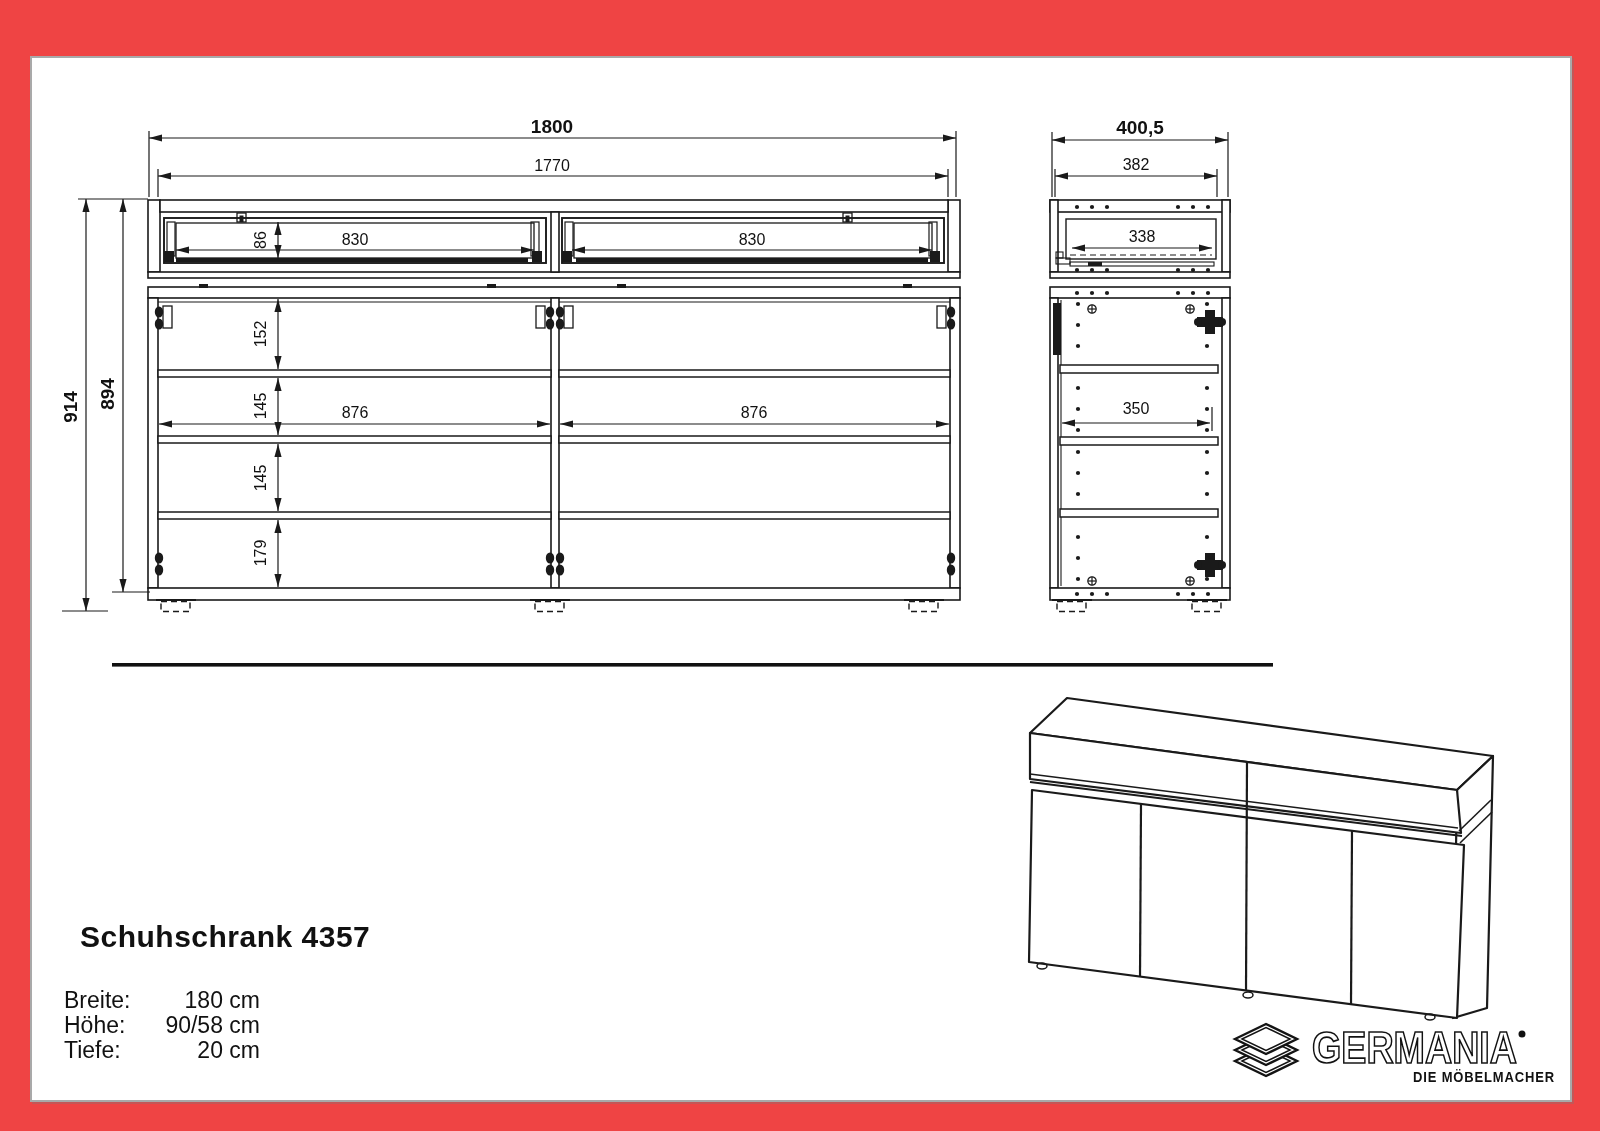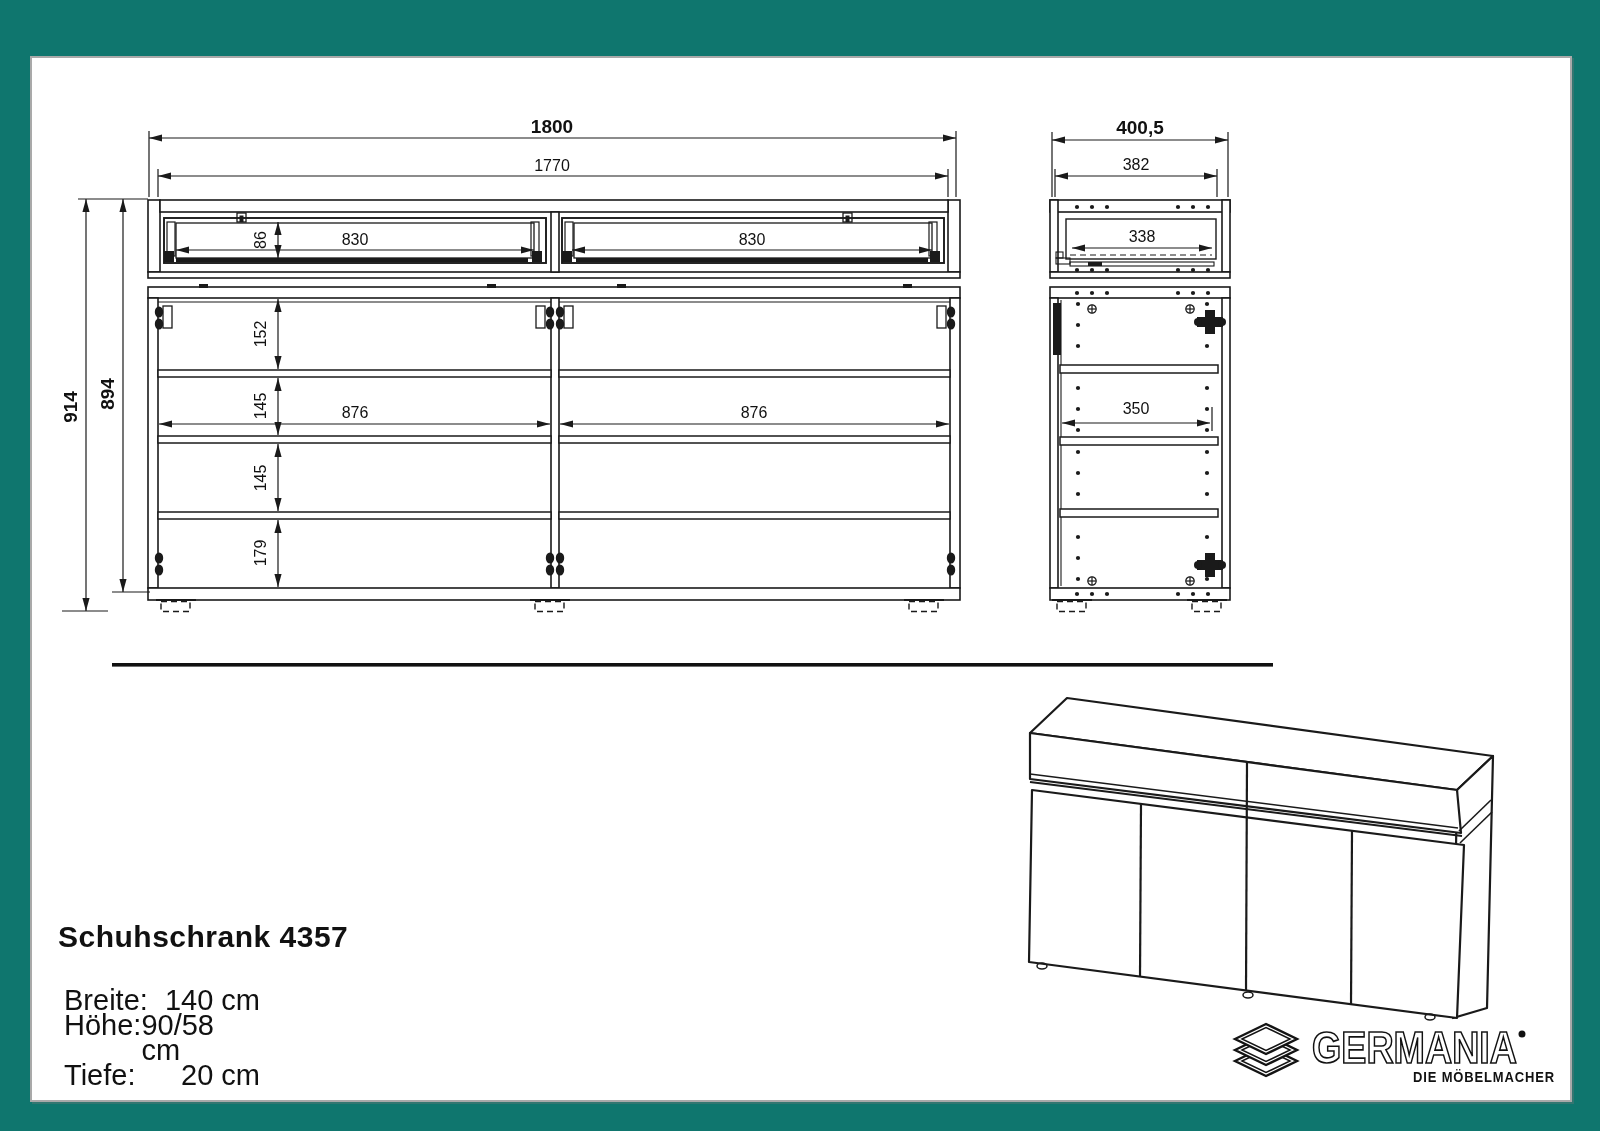--- a/index.html
+++ b/index.html
@@ -1,22 +1,22 @@
 <!DOCTYPE html>
 <html><head>
 <meta charset="utf-8">
 <style>
   html,body{margin:0;padding:0;background:#fff;}
-  .sheet{position:relative;width:1600px;height:1131px;background:#0f766e;overflow:hidden;
+  .sheet{position:relative;width:1600px;height:1131px;background:#ef4444;overflow:hidden;
          font-family:"Liberation Sans",sans-serif;color:#111;}
   .frame{position:absolute;left:30px;top:56px;width:1538px;height:1042px;
          border:2px solid #a9a9a9;box-shadow:2px 2px 0 rgba(120,120,120,.35);background:#fff;}
   .drawing{position:absolute;left:0;top:0;}
-  .title{position:absolute;left:58px;top:920px;font-size:30px;font-weight:bold;letter-spacing:.5px;}
-  .specs{position:absolute;left:64px;top:988px;width:196px;font-size:29px;}
+  .title{position:absolute;left:80px;top:920px;font-size:30px;font-weight:bold;letter-spacing:.5px;}
+  .specs{position:absolute;left:64px;top:988px;width:196px;font-size:23px;}
   .spec-row{display:flex;justify-content:space-between;line-height:25px;}
   
   .dim{font:16px "Liberation Sans",sans-serif;fill:#111;stroke:none;}
   .dimb{font:bold 19px "Liberation Sans",sans-serif;fill:#111;stroke:none;}
   .brand{font:bold 44px "Liberation Sans",sans-serif;}
   .tagline{font:bold 15px "Liberation Sans",sans-serif;fill:#111;stroke:none;letter-spacing:1px;}
 </style>
 </head>
 <body>
 
@@ -302,21 +302,21 @@
       <circle cx="1522" cy="1034" r="3.5" fill="#111" stroke="none"></circle>
       <text class="tagline" x="1484" y="1082" text-anchor="middle" textLength="142" lengthAdjust="spacingAndGlyphs">DIE MÖBELMACHER</text>
     </g>
   </svg>
 
   <div class="title">Schuhschrank 4357</div>
 
   <div class="specs">
     <div class="spec-row">
       <span>Breite:</span>
-      <span>140 cm</span>
+      <span>180 cm</span>
     </div>
     <div class="spec-row">
       <span>Höhe:</span>
       <span>90/58 cm</span>
     </div>
     <div class="spec-row">
       <span>Tiefe:</span>
       <span>20 cm</span>
     </div>
   </div>

